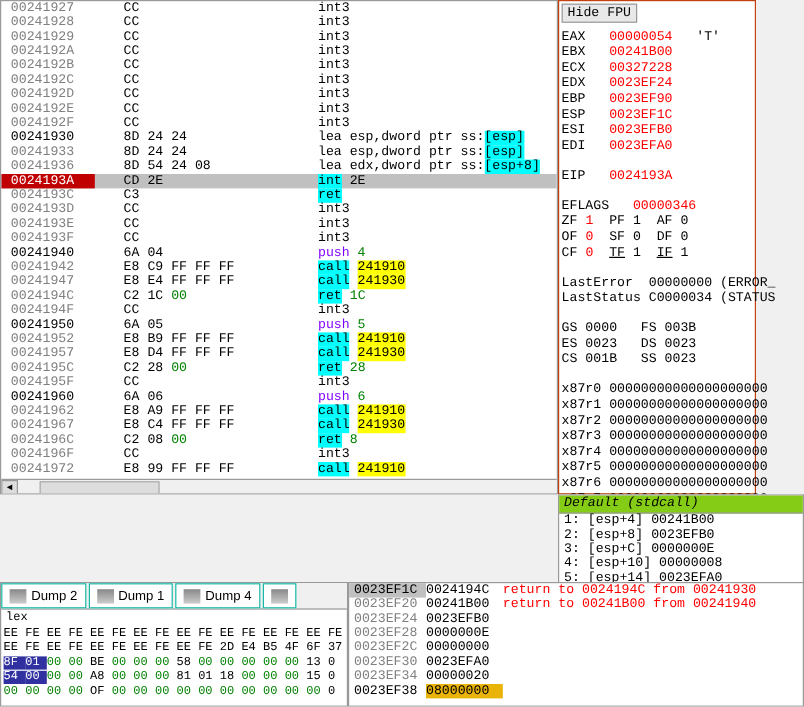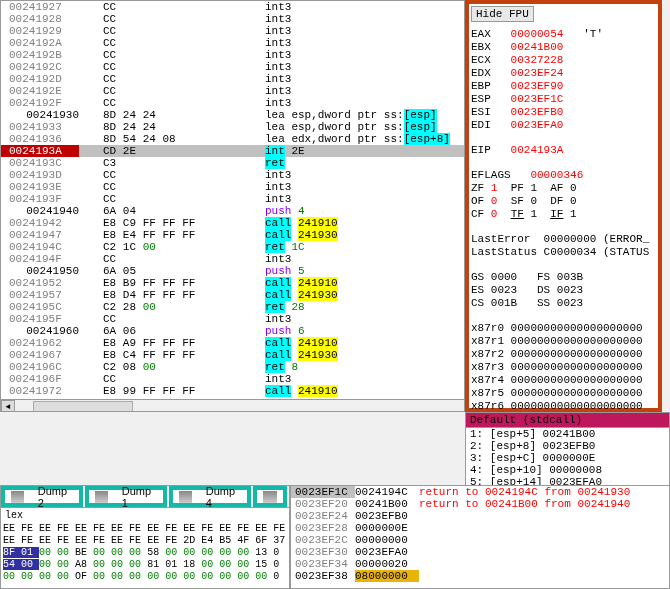--- a/index.html
+++ b/index.html
@@ -30,21 +30,21 @@
 .disasm-row {
   display: flex;
   height: 12px;
   line-height: 12px;
 }
 .addr-col {
   width: 78px;
   padding-left: 8px;
   color: #808080;
 }
-.addr-col.black { color: #000; text-align: right; }
+.addr-col.black { color: #000; }
 .addr-col.red { color: #fff; background: #c00000; }
 .bytes-col {
   width: 162px;
   padding-left: 4px;
   margin-left: 20px;
 }
 .mnemonic-col {
   flex: 1;
   padding-left: 4px;
 }
@@ -59,23 +59,23 @@
   align-items: center;
 }
 .scroll-thumb {
   width: 100px;
   height: 12px;
   background: #ddd;
   border: 1px solid #aaa;
   margin-left: 18px;
 }
 .reg-panel {
-  width: 197px;
-  background: #fff;
-  border: 4px solid #c2410c;
+  width: 165px;
+  background: #fff;
+  border: 1px solid #c2410c;
   font-size: 11px;
   padding: 2px;
 }
 .hide-fpu {
   background: #e8e8e8;
   border: 1px solid #999;
   padding: 1px 4px;
   display: inline-block;
   margin-bottom: 6px;
 }
@@ -88,23 +88,24 @@
 .stack-args {
   width: 205px;
   position: absolute;
   right: 0;
   top: 412px;
   background: #fff;
   border: 1px solid #999;
   font-size: 11px;
 }
 .stack-header {
-  background: #be185d;
+  background: #84cc16;
   border-bottom: 1px solid #999;
   padding: 1px 4px;
+  font-style: italic;
 }
 .stack-line {
   padding: 0 4px;
   height: 12px;
   line-height: 12px;
   white-space: pre;
 }
 .dump-tabs {
   position: absolute;
   left: 0;
@@ -114,28 +115,28 @@
   background: #fff;
   border: 1px solid #999;
 }
 .tab-bar {
   height: 22px;
   background: #f0f0f0;
   display: flex;
   border-bottom: 1px solid #999;
 }
 .tab {
-  border: 4px solid #14b8a6;
+  border: 1px solid #14b8a6;
   background: #fff;
   padding: 2px 6px;
   font-family: Tahoma, sans-serif;
   font-size: 11px;
   display: flex;
   align-items: center;
-  gap: 14px;
+  gap: 4px;
   margin-right: 2px;
 }
 .tab-icon {
   width: 14px;
   height: 12px;
   background: linear-gradient(#888, #ccc);
   display: inline-block;
 }
 .hex-label {
   padding: 2px 4px;
@@ -363,21 +364,21 @@
   </div>
   <div class="reg-panel">
     <div class="hide-fpu">Hide FPU</div>
     <div id="reg-content"><div class="reg-line">EAX   <span class="reg-val">00000054</span>   'T'</div><div class="reg-line">EBX   <span class="reg-val">00241B00</span>   </div><div class="reg-line">ECX   <span class="reg-val">00327228</span>   </div><div class="reg-line">EDX   <span class="reg-val">0023EF24</span>   </div><div class="reg-line">EBP   <span class="reg-val">0023EF90</span>   </div><div class="reg-line">ESP   <span class="reg-val">0023EF1C</span>   </div><div class="reg-line">ESI   <span class="reg-val">0023EFB0</span>   </div><div class="reg-line">EDI   <span class="reg-val">0023EFA0</span>   </div><br><div class="reg-line">EIP   <span class="reg-val">0024193A</span></div><br><div class="reg-line">EFLAGS   <span class="reg-val">00000346</span></div><div class="reg-line">ZF <span class="reg-val">1</span>  <span style="">PF</span> 1  <span style="">AF</span> 0</div><div class="reg-line">OF <span class="reg-val">0</span>  <span style="">SF</span> 0  <span style="">DF</span> 0</div><div class="reg-line">CF <span class="reg-val">0</span>  <span style="text-decoration:underline">TF</span> 1  <span style="text-decoration:underline">IF</span> 1</div><br><div class="reg-line">LastError  00000000 (ERROR_</div><div class="reg-line">LastStatus C0000034 (STATUS</div><br><div class="reg-line">GS 0000   FS 003B</div><div class="reg-line">ES 0023   DS 0023</div><div class="reg-line">CS 001B   SS 0023</div><br><div class="reg-line">x87r0 00000000000000000000</div><div class="reg-line">x87r1 00000000000000000000</div><div class="reg-line">x87r2 00000000000000000000</div><div class="reg-line">x87r3 00000000000000000000</div><div class="reg-line">x87r4 00000000000000000000</div><div class="reg-line">x87r5 00000000000000000000</div><div class="reg-line">x87r6 00000000000000000000</div><div class="reg-line">x87r7 00000000000000000000</div></div>
   </div>
 </div>
 
 <div class="stack-args">
   <div class="stack-header">Default (stdcall)</div>
   <div id="stack-args-content">
-      <div class="stack-line">1: [esp+5] 00241B00</div>
+      <div class="stack-line">1: [esp+4] 00241B00</div>
       <div class="stack-line">2: [esp+8] 0023EFB0</div>
       <div class="stack-line">3: [esp+C] 0000000E</div>
       <div class="stack-line">4: [esp+10] 00000008</div>
       <div class="stack-line">5: [esp+14] 0023EFA0</div>
     </div>
 </div>
 
 <div class="dump-tabs">
   <div class="tab-bar" id="tab-bar">
       <div class="tab">

